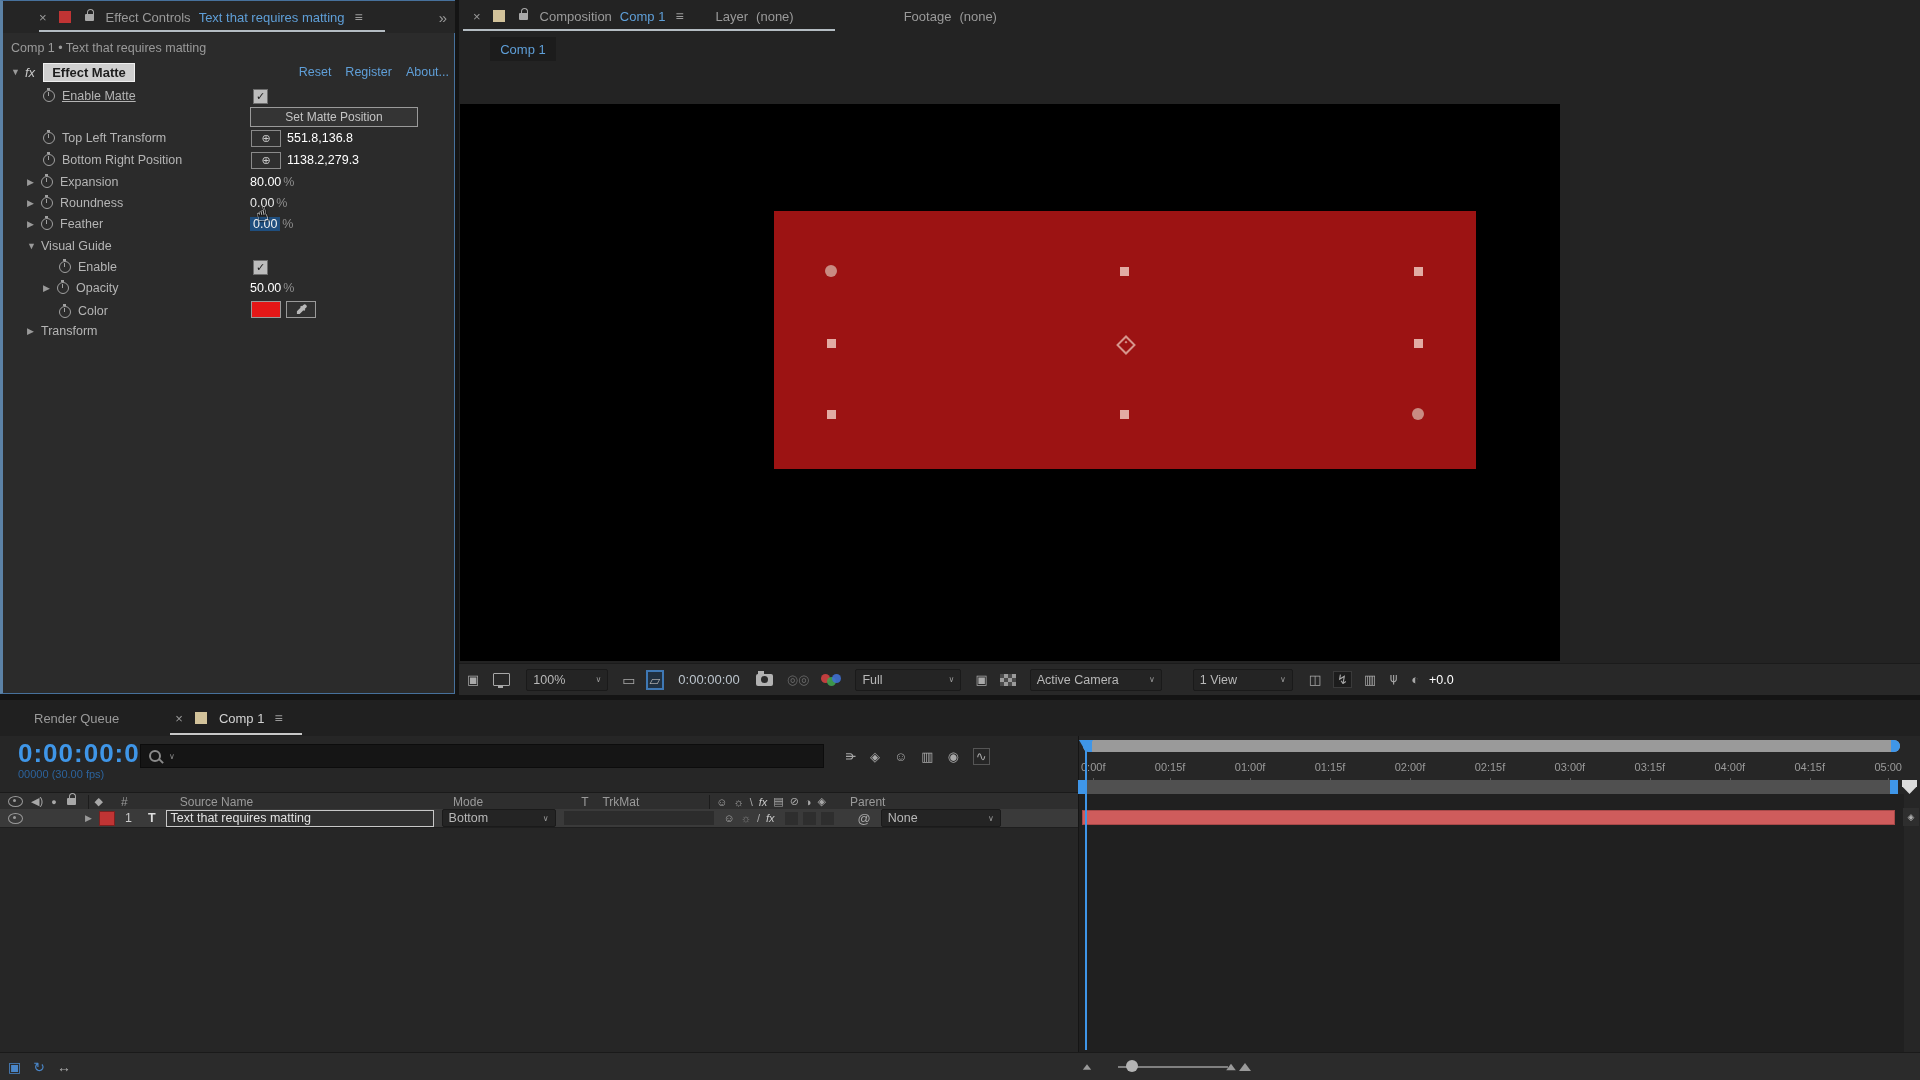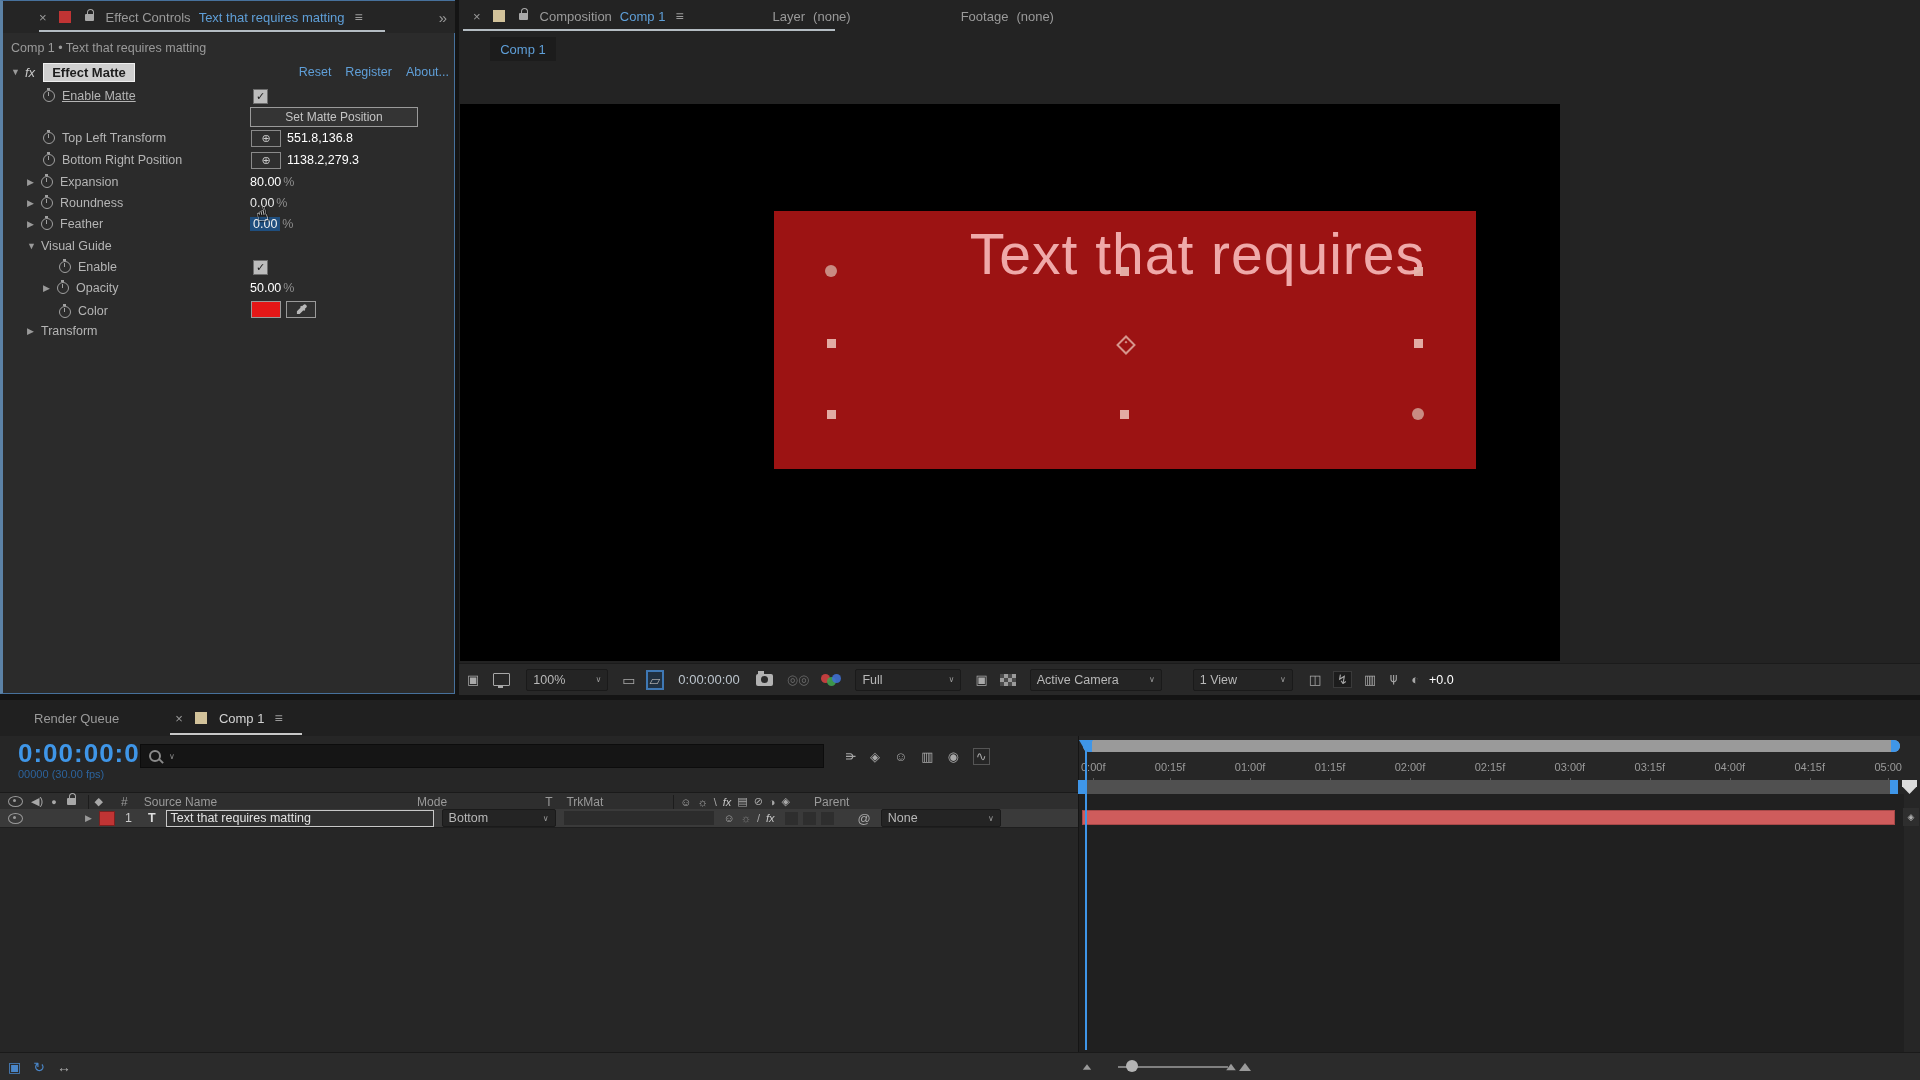--- a/index.html
+++ b/index.html
@@ -181,38 +181,37 @@
 
 <div class="panel" style="left:459px;top:0;width:1461px;height:694px;background:#232323;">
 
   <div class="abs flex" style="left:0;top:0;width:1461px;height:32px;background:#232323;">
     <span class="graytxt" style="margin-left:14px;font-size:13px;">×</span>
     <span style="width:12px;height:12px;background:#d2c29a;margin-left:12px;flex:none;"></span>
     <span class="lockic" style="margin-left:14px;"></span>
     <span class="graytxt" style="margin-left:12px;font-size:13px;">Composition</span>
     <span class="bluetxt" style="margin-left:8px;font-size:13px;">Comp 1</span>
     <span class="graytxt" style="margin-left:10px;font-size:14px;">≡</span>
-    <span class="graytxt" style="margin-left:89px;font-size:13px;">Layer</span>
+    <span class="graytxt" style="margin-left:32px;font-size:13px;">Layer</span>
     <span class="graytxt" style="margin-left:8px;font-size:13px;">(none)</span>
     <span class="graytxt" style="margin-left:110px;font-size:13px;">Footage</span>
     <span class="graytxt" style="margin-left:8px;font-size:13px;">(none)</span>
   </div>
   <div class="underline" style="left:4px;top:29px;width:372px;"></div>
 
   <div class="abs flex" style="left:31px;top:37px;width:66px;height:24px;background:#1c1c1c;justify-content:center;">
     <span class="bluetxt" style="font-size:13px;">Comp 1</span>
   </div>
 
   <div class="abs" style="left:1px;top:104px;width:1100px;height:557px;background:#000000;">
 
     <div class="abs" style="left:314px;top:107px;width:702px;height:258px;background:#9c1313;"></div>
 
     <div class="abs" style="left:330px;top:118px;width:635px;text-align:right;color:#efa9a9;font-size:57px;
          font-weight:300;line-height:64px;letter-spacing:1px;">
-      <div>Text that requires</div>
     </div>
 
     <div class="rd" style="left:365px;top:161px;"></div>
     <div class="sq" style="left:660px;top:163px;"></div>
     <div class="sq" style="left:954px;top:163px;"></div>
     <div class="sq" style="left:367px;top:235px;"></div>
     <div class="anchor" style="left:659px;top:234px;"></div>
     <div class="sq" style="left:954px;top:235px;"></div>
     <div class="sq" style="left:367px;top:306px;"></div>
     <div class="sq" style="left:660px;top:306px;"></div>
@@ -314,21 +313,21 @@
   <div class="abs pent" style="left:1902px;top:80px;"></div>
 
   <div class="abs flex" style="left:0;top:92px;width:1078px;height:17px;background:#2e2e2e;border-top:1px solid #1a1a1a;border-bottom:1px solid #1a1a1a;">
     <span class="eye" style="margin-left:8px;"></span>
     <span class="tbi" style="margin-left:8px;font-size:11px;">◀)</span>
     <span class="tbi" style="margin-left:8px;font-size:9px;">●</span>
     <span class="lockic" style="margin-left:10px;"></span>
     <span class="divv" style="margin-left:12px;"></span>
     <span class="tbi" style="font-size:11px;">◆</span>
     <span class="colhead" style="margin-left:18px;">#</span>
-    <span class="colhead" style="margin-left:16px;">Source Name</span>
+    <span class="colhead" style="margin-left:52px;">Source Name</span>
     <span class="colhead" style="margin-left:200px;">Mode</span>
     <span class="colhead" style="margin-left:98px;">T</span>
     <span class="colhead" style="margin-left:14px;">TrkMat</span>
     <span class="divv" style="margin-left:70px;"></span>
     <span class="tbi" style="font-size:11px;">☺</span>
     <span class="tbi" style="margin-left:6px;font-size:11px;">☼</span>
     <span class="tbi" style="margin-left:6px;font-size:11px;">\</span>
     <span class="fx" style="margin-left:6px;font-size:11px;">fx</span>
     <span class="tbi" style="margin-left:6px;font-size:11px;">▤</span>
     <span class="tbi" style="margin-left:6px;font-size:11px;">⊘</span>

